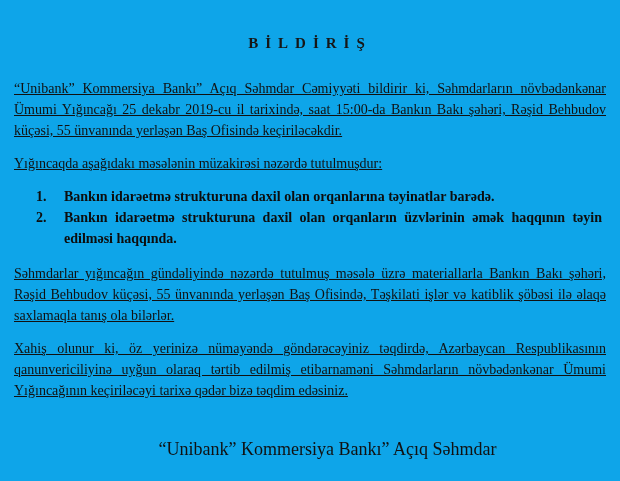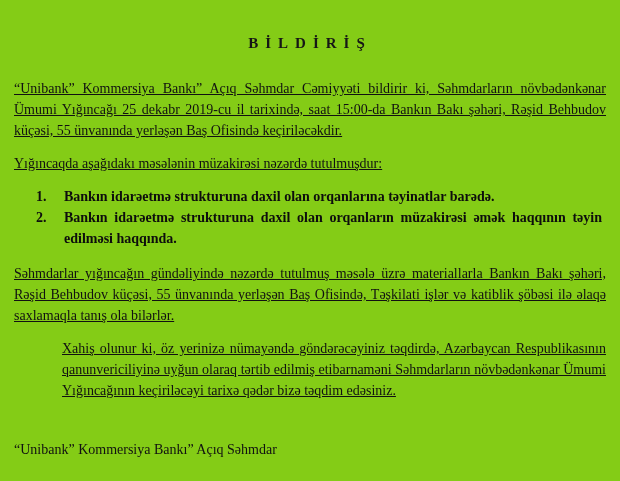--- a/index.html
+++ b/index.html
@@ -12,21 +12,21 @@
     height: 481px;
     overflow: hidden;
     font-family: "Liberation Serif", "DejaVu Serif", serif;
     color: #111111;
   }
   .page {
     box-sizing: border-box;
     width: 620px;
     height: 481px;
     padding: 34px 14px 0 14px;
-    background: #84cc16;
+    background: #0ea5e9;
   }
   .doc-title {
     text-align: center;
     font-size: 15px;
     font-weight: bold;
     letter-spacing: 7px;
     margin: 0 0 26px 0;
     line-height: 18px;
     color: #161616;
   }
@@ -52,25 +52,26 @@
   .agenda-item .marker {
     flex: 0 0 22px;
     text-align: left;
   }
   .agenda-item .item-text {
     flex: 1;
     text-align: justify;
     padding-right: 4px;
     margin-left: 6px;
   }
-  .para.request { margin-bottom: 38px; margin-left: 48px; }
+  .para.request { margin-bottom: 38px; }
   .signature {
-    font-size: 14px;
+    font-size: 18px;
     line-height: 21px;
-    text-align: left;
+    text-align: center;
+    margin-left: 35px;
   }
   .signature div { white-space: nowrap; }
 </style>
 </head>
 <body>
 
 <div class="page">
 
   <h1 class="doc-title">BİLDİRİŞ</h1>
 
@@ -78,21 +79,21 @@
 
   <p class="para intro-list">Yığıncaqda aşağıdakı məsələnin müzakirəsi nəzərdə tutulmuşdur:</p>
 
   <div class="agenda-list">
     <div class="agenda-item">
       <span class="marker">1.</span>
       <span class="item-text">Bankın idarəetmə  strukturuna daxil olan orqanlarına təyinatlar barədə.</span>
     </div>
     <div class="agenda-item">
       <span class="marker">2.</span>
-      <span class="item-text">Bankın idarəetmə strukturuna daxil olan orqanların müzakirəsi əmək haqqının təyin edilməsi haqqında.</span>
+      <span class="item-text">Bankın idarəetmə strukturuna daxil olan orqanların üzvlərinin əmək haqqının təyin edilməsi haqqında.</span>
     </div>
   </div>
 
   <p class="para">Səhmdarlar yığıncağın gündəliyində nəzərdə tutulmuş məsələ üzrə materiallarla Bankın Bakı şəhəri, Rəşid Behbudov küçəsi, 55 ünvanında yerləşən Baş Ofisində, Təşkilati işlər və katiblik şöbəsi ilə əlaqə saxlamaqla tanış ola bilərlər.</p>
 
   <p class="para request">Xahiş olunur ki, öz yerinizə nümayəndə göndərəcəyiniz təqdirdə, Azərbaycan Respublikasının qanunvericiliyinə uyğun olaraq tərtib edilmiş etibarnaməni Səhmdarların növbədənkənar Ümumi Yığıncağının keçiriləcəyi tarixə qədər bizə təqdim edəsiniz.</p>
 
   <div class="signature">
     <div>“Unibank” Kommersiya Bankı” Açıq Səhmdar</div>
   </div>

